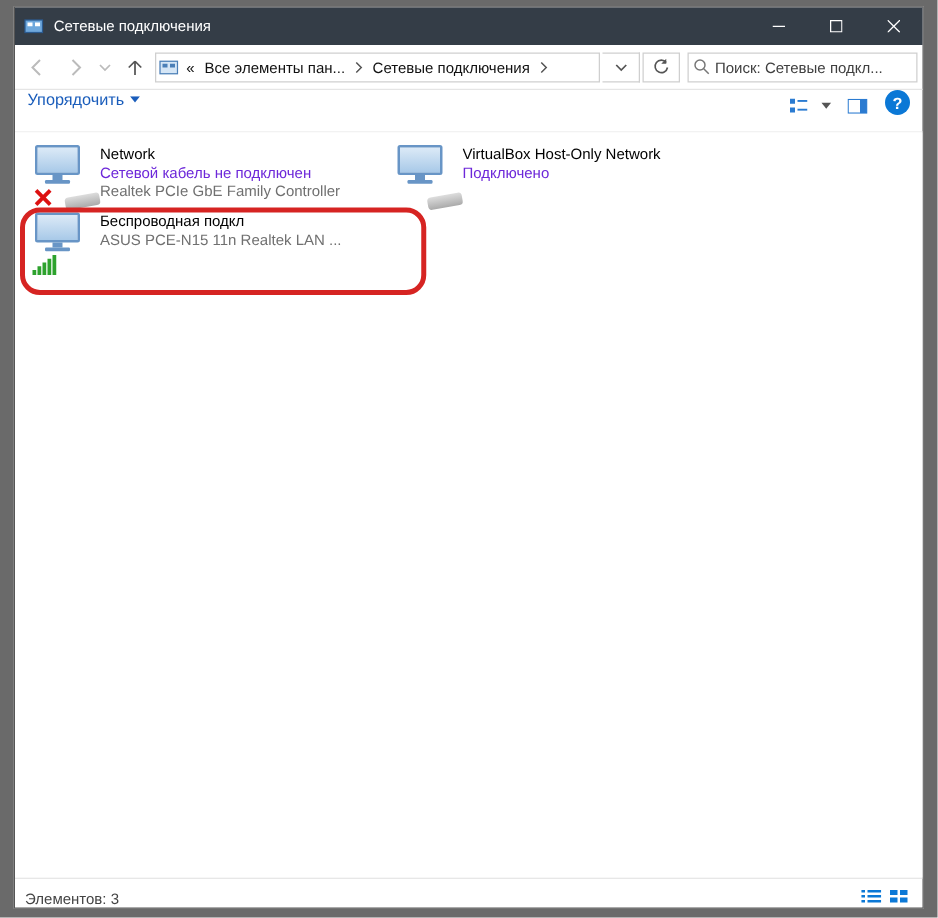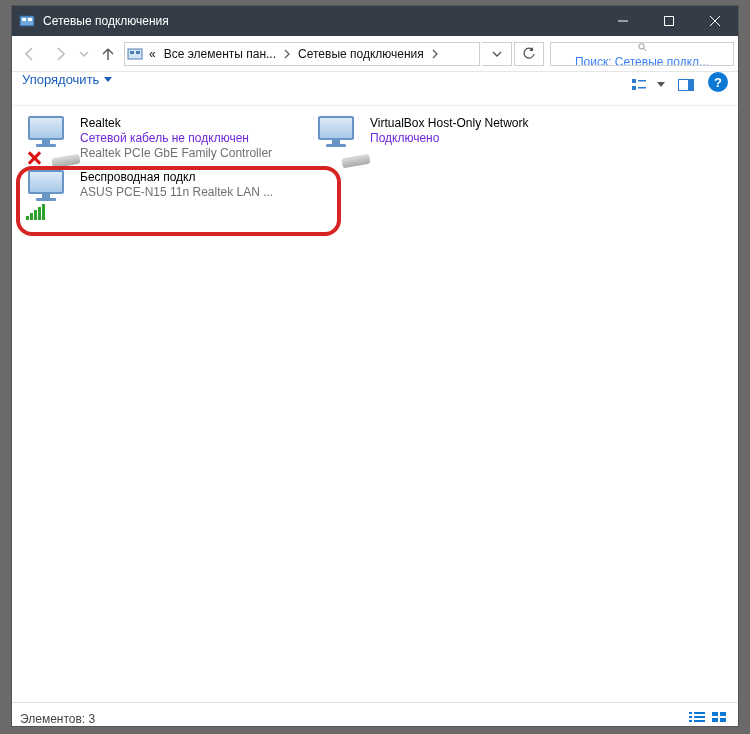--- a/index.html
+++ b/index.html
@@ -16,21 +16,21 @@
 
   
   .navrow { height:36px; display:flex; align-items:center; border-bottom:1px solid #e5e5e5; padding:2px 4px; gap:2px; }
   .navbtn { width:28px; height:28px; display:flex; align-items:center; justify-content:center; color:#555; }
   .navbtn.disabled { color:#bbb; }
   .crumbbar { flex:1; height:24px; border:1px solid #cfcfcf; display:flex; align-items:center; font-size:12px; background:#fff; overflow:hidden;}
   .crumbbar .cpicon { width:20px; display:flex; align-items:center; justify-content:center; }
   .crumb { padding:0 4px; color:#111; white-space:nowrap; }
   .crumbsep { width:14px; display:flex; align-items:center; justify-content:center; color:#555;}
   .refresh { width:30px; height:24px; border:1px solid #cfcfcf; border-left:none; display:flex; align-items:center; justify-content:center; }
-  .searchbox { width:184px; height:24px; border:1px solid #cfcfcf; margin-left:4px; display:flex; align-items:center; font-size:12px; color:#3b82f6; padding:0 4px; gap:4px;flex-direction:column;}
+  .searchbox { width:184px; height:24px; border:1px solid #cfcfcf; margin-left:4px; display:flex; align-items:center; font-size:12px; color:#404040; padding:0 4px; gap:4px;}
   .searchbox span { white-space:nowrap; overflow:hidden; text-overflow:ellipsis;}
 
   
   .toolbar { height:34px; display:flex; align-items:flex-start; padding:0 10px; border-bottom:1px solid #eee;}
   .orgbtn { color:#1a5dbb; font-size:13px; display:flex; align-items:center; gap:5px; }
   .toolbar .spacer { flex:1; }
   .viewbtn { width:32px; height:26px; display:flex; align-items:center; justify-content:center; }
   .viewbtn.split { width:44px; justify-content:space-around;}
   .helpbtn{ width:20px;height:20px;border-radius:50%;background:#0b78d6;color:#fff;font-weight:bold;display:flex;align-items:center;justify-content:center;font-size:13px;margin-left:6px;}
 
@@ -198,21 +198,21 @@
           <div class="icon">
             <div class="monitor">
               <div class="screen"></div>
               <div class="stand"></div>
               <div class="base"></div>
             </div>
             <div class="redx"></div>
             <div class="plug"></div>
           </div>
           <div class="txt">
-            <div class="l1">Realtek</div>
+            <div class="l1">Network</div>
             <div class="l2">Сетевой кабель не подключен</div>
             <div class="l3">Realtek PCIe GbE Family Controller</div>
           </div>
         </div>
         <div class="netitem">
           <div class="icon">
             <div class="monitor">
               <div class="screen"></div>
               <div class="stand"></div>
               <div class="base"></div>

